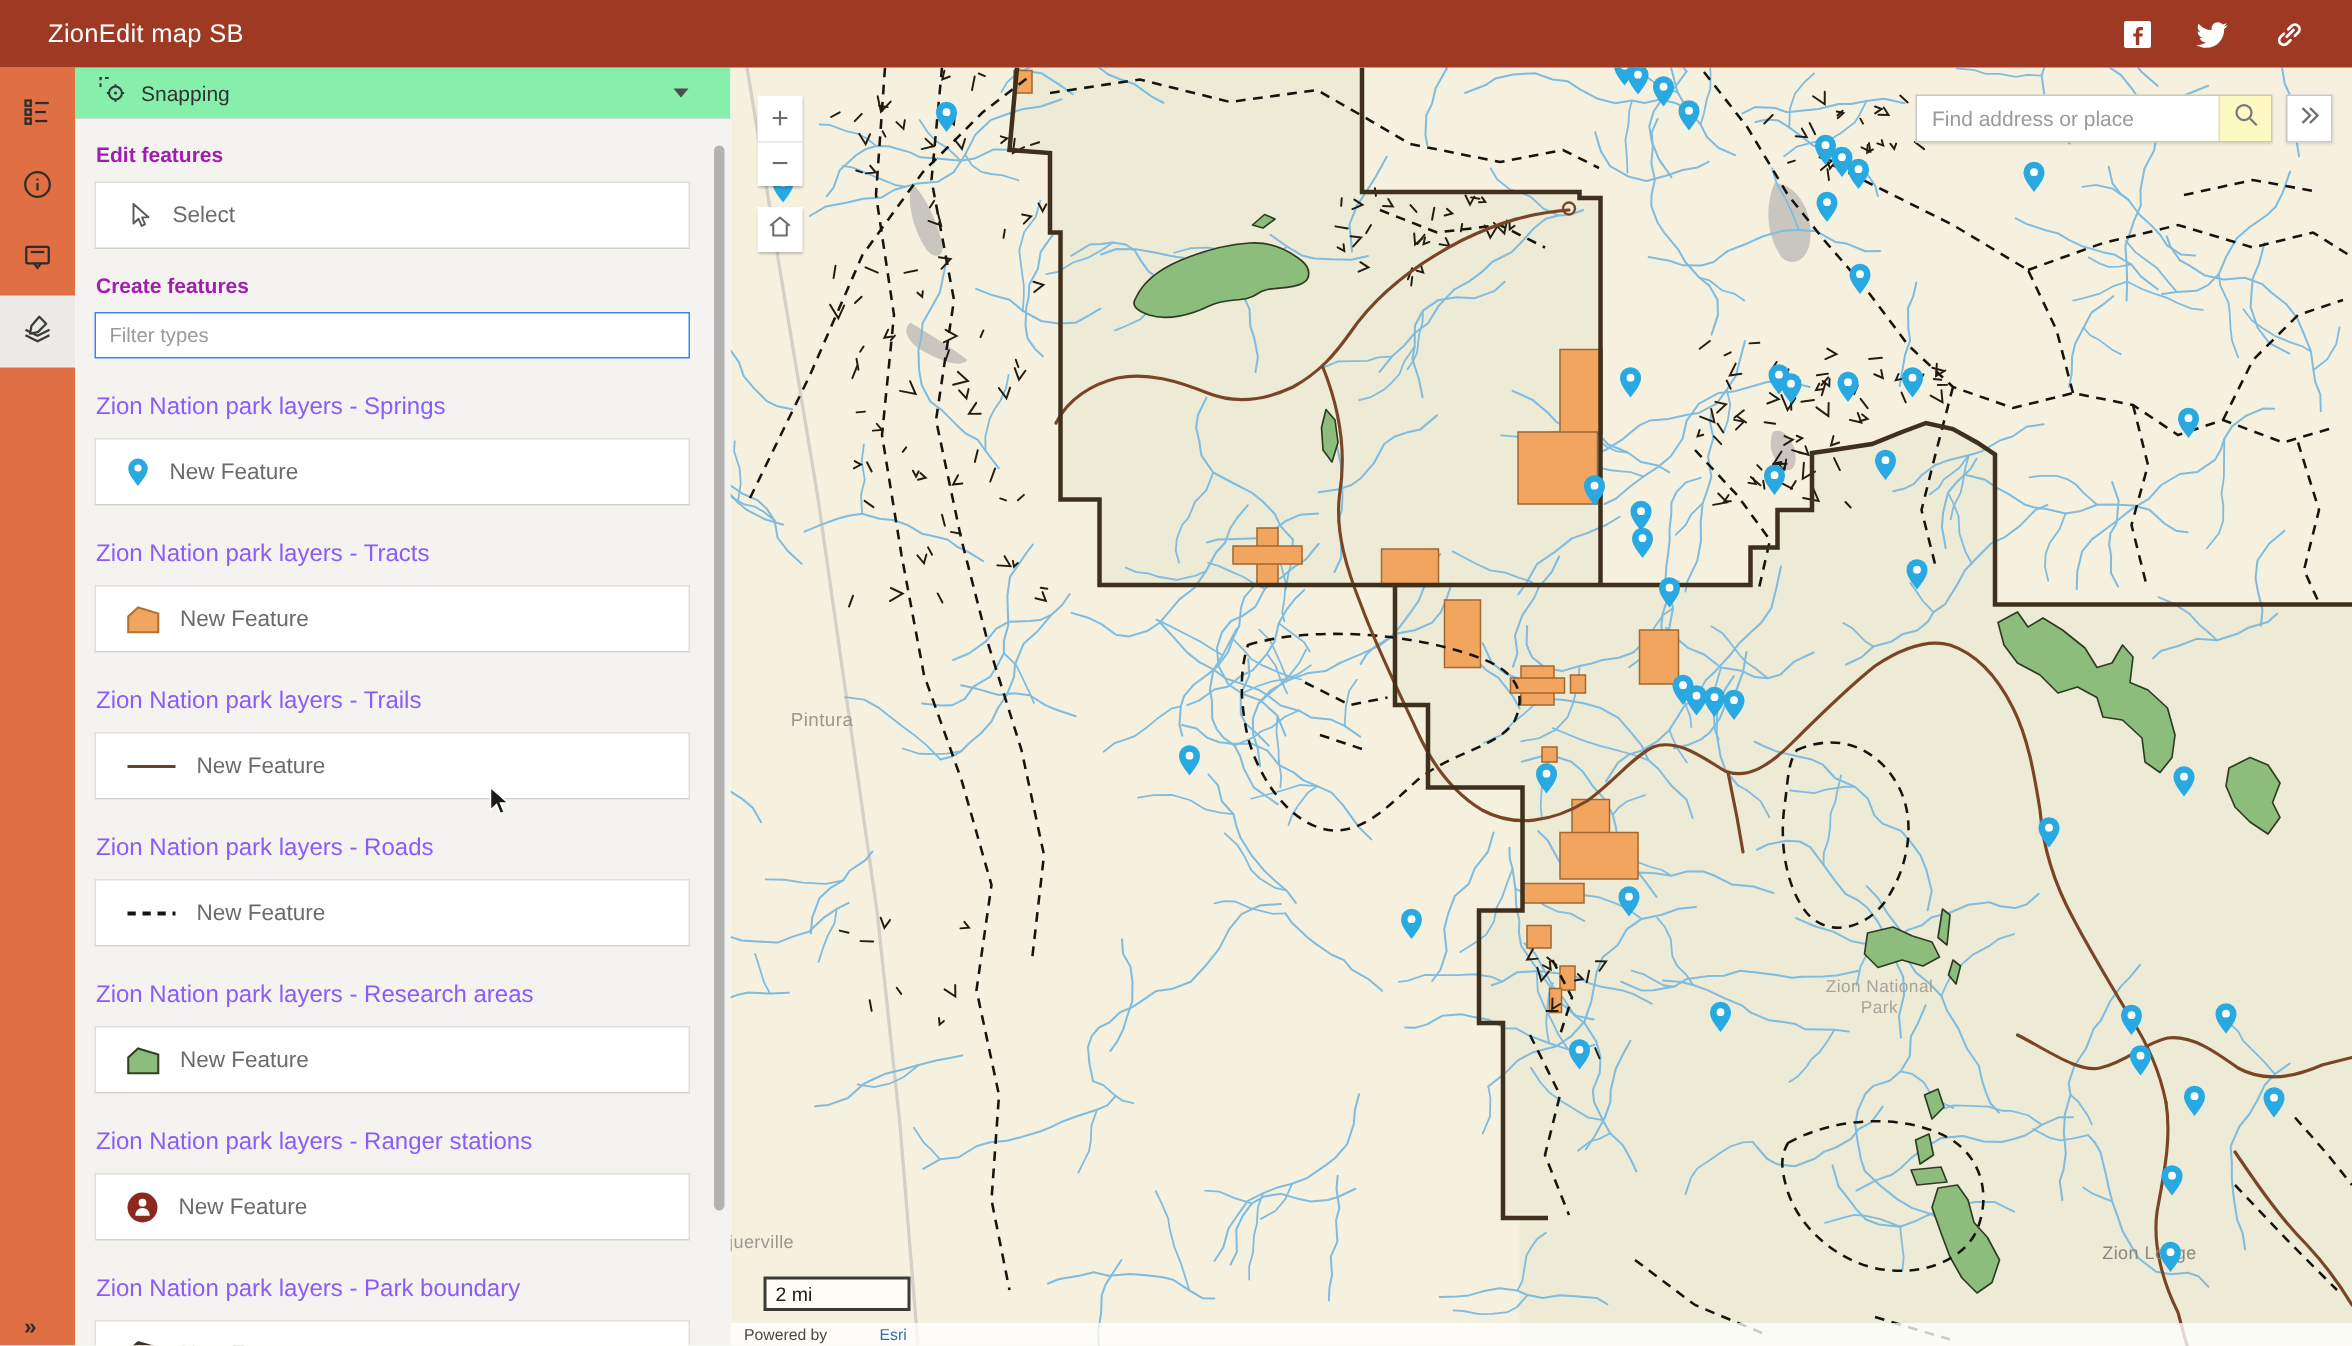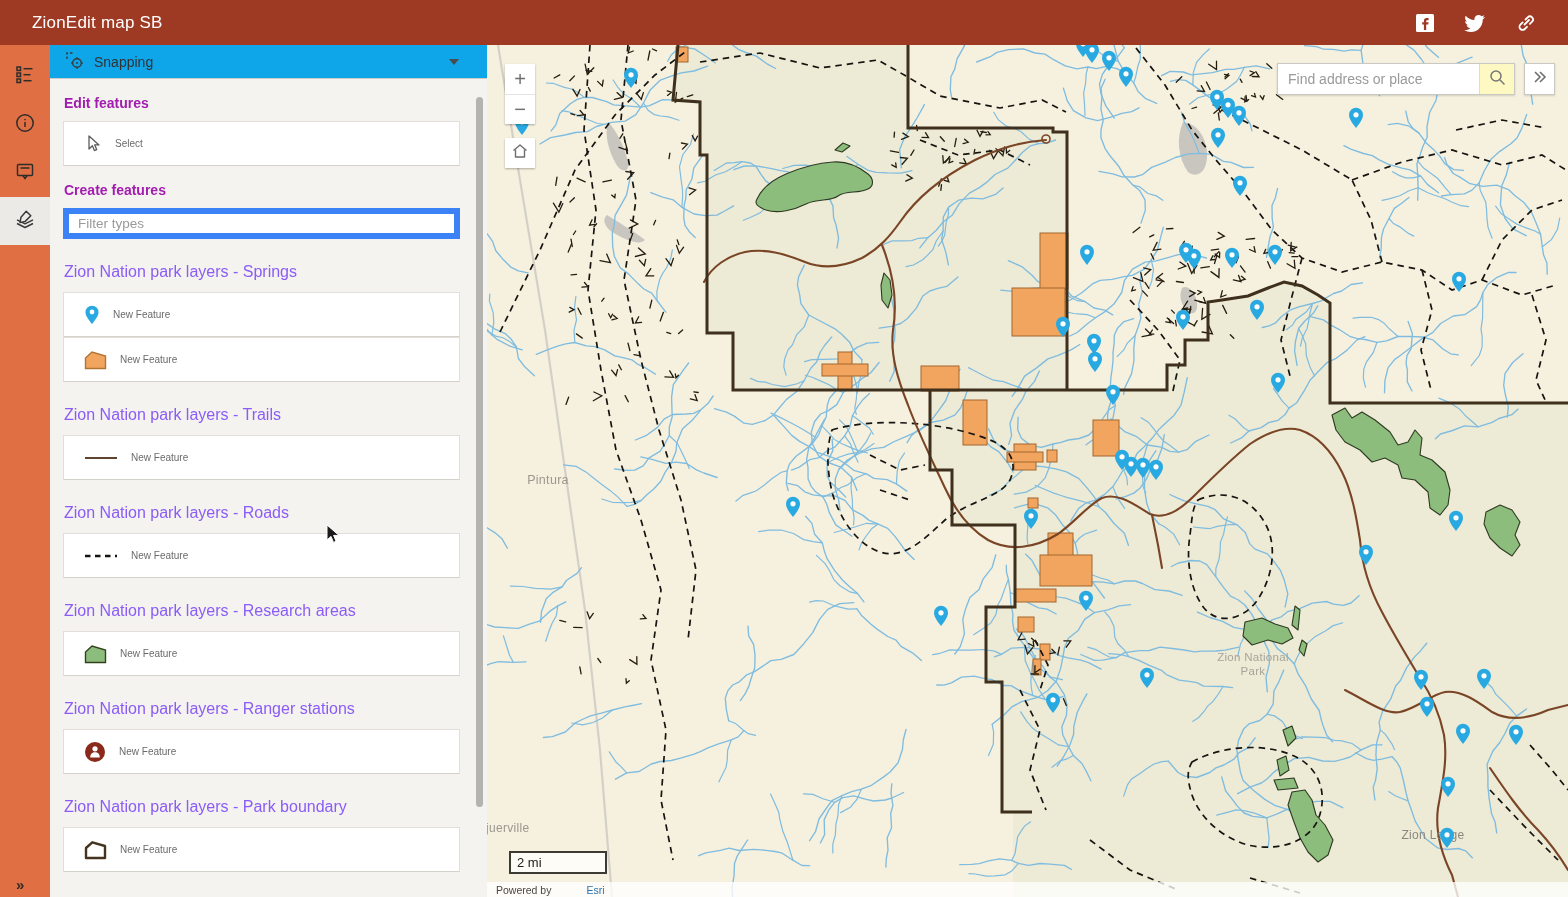--- a/index.html
+++ b/index.html
@@ -13,28 +13,28 @@
   .header .social svg { display:block; }
 
   
   .rail { position:absolute; left:0; top:45px; width:50px; height:852px; background:#e06f44; z-index:30; }
   .rail-item { width:50px; height:48px; display:flex; align-items:center; justify-content:center; cursor:pointer; }
   .rail-item.active { background:#eceae6; }
   .rail-collapse { position:absolute; left:0; bottom:0; width:50px; height:26px; display:flex; align-items:center; justify-content:flex-start; padding-left:16px; color:#2e2c29; font-size:15px; font-weight:bold; letter-spacing:-1px; cursor:pointer; }
 
   
   .panel { position:absolute; left:50px; top:45px; width:437px; height:852px; background:#f4f3f0; overflow:hidden; z-index:20; }
-  .snap-row { height:34px; background:#0ea5e9; border-bottom:1px solid #cfccc7; display:flex; align-items:center; padding:0 14px; gap:10px; }
+  .snap-row { height:34px; background:#86efac; border-bottom:1px solid #cfccc7; display:flex; align-items:center; padding:0 14px; gap:10px; }
   .snap-row .snap-label { font-size:14px; color:#323232; flex:1 1 auto; }
   .caret-down { width:0; height:0; border-left:5px solid transparent; border-right:5px solid transparent; border-top:6px solid #4c4c4c; margin-right:14px; }
   .panel-h { font-size:14px; font-weight:bold; color:#a21caf; margin:16px 14px 10px; }
   .card { background:#fff; border:1px solid #e2dfda; border-bottom-color:#d5d2cc; margin:0 27px 0 13px; height:45px; display:flex; align-items:center; padding:0 20px; gap:13px; cursor:pointer; }
-  .card .lbl { font-size:10px; color:#6b6b6b; }
+  .card .lbl { font-size:15px; color:#6b6b6b; }
   .filter-wrap { margin:0 27px 0 13px; }
-  .filter-wrap input { width:100%; height:31px; border:6px solid #3b82f6; background:#fff; font-size:13.5px; color:#14532d; padding:0 9px; font-family:"Liberation Sans",sans-serif; }
+  .filter-wrap input { width:100%; height:31px; border:1px solid #3b82f6; background:#fff; font-size:13.5px; color:#14532d; padding:0 9px; font-family:"Liberation Sans",sans-serif; }
   .filter-wrap input::placeholder { color:#9a9a9a; }
   .section-title { font-size:16px; color:#8b5cf6; margin:24px 14px 11px; }
   .sym { display:flex; align-items:center; }
 
   
   .pscroll { position:absolute; left:476px; top:45px; width:7px; height:852px; z-index:25; }
   .pscroll .thumb { position:absolute; left:0; top:52px; width:7px; height:710px; background:#b5b3af; border-radius:4px; }
 
   
   .map { position:absolute; left:487px; top:45px; width:1081px; height:852px; background:#f6f1df; z-index:10; }
@@ -168,20 +168,21 @@
             <span class="sym">
               <svg width="16" height="21" viewBox="0 0 16 21">
                 <path d="M8 20C4.5 15.4 1.5 12 1.5 8.2A6.5 6.5 0 0 1 8 1.7a6.5 6.5 0 0 1 6.5 6.5C14.5 12 11.5 15.4 8 20Z" fill="#29a9e1"></path>
                 <circle cx="8" cy="8" r="2.4" fill="#fff"></circle>
               </svg>
             </span>
             <span class="lbl">New Feature</span>
           </div>
         </div>
         <div class="section">
+          <div class="section-title">Zion Nation park layers - Tracts</div>
           <div class="card">
             <span class="sym">
               <svg width="23" height="20" viewBox="0 0 23 20">
                 <path d="M1.5 18.5V8L8 2l13.5 4v12.5Z" fill="#f2a55e" stroke="#b07436" stroke-width="1.4"></path>
               </svg>
             </span>
             <span class="lbl">New Feature</span>
           </div>
         </div>
         <div class="section">

